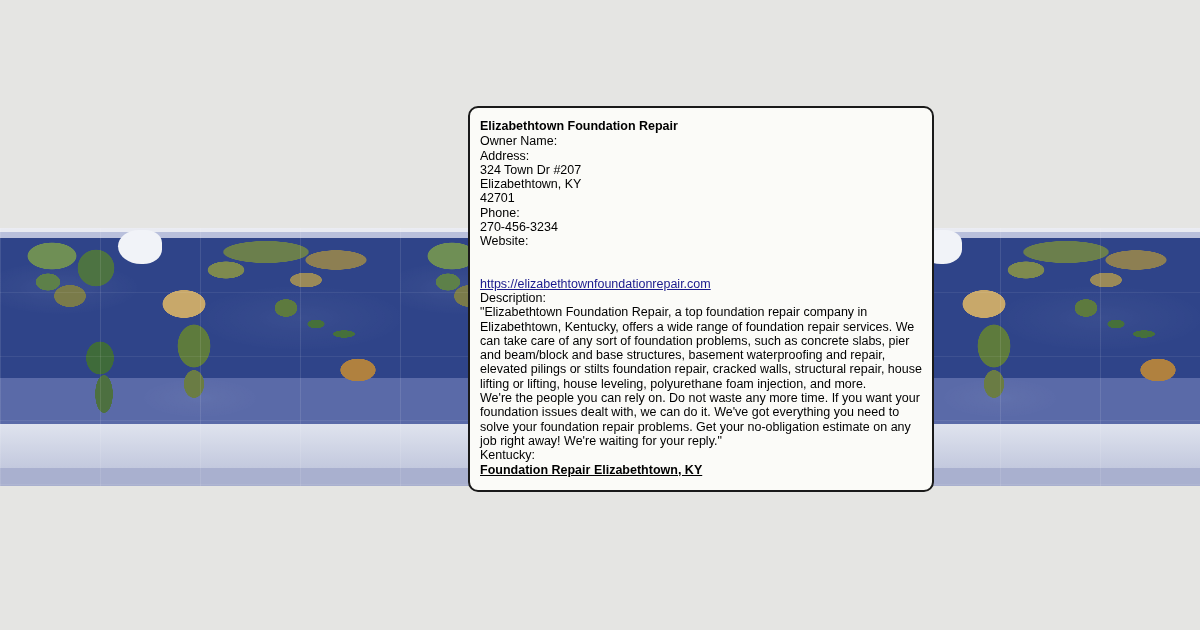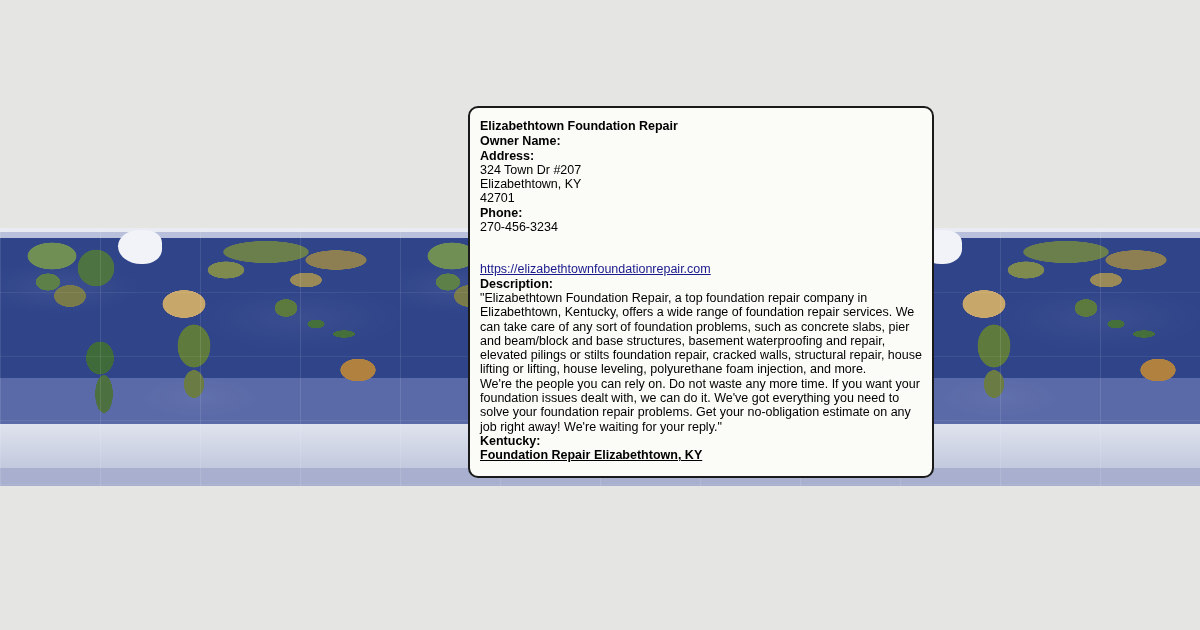--- a/index.html
+++ b/index.html
@@ -160,21 +160,21 @@
     line-height: 14.3px;
     color: #000;
   }
 
   .card-title {
     font-weight: bold;
     margin-bottom: 1px;
   }
 
   .field-label {
-    font-weight: bold;
+    font-weight: normal;
   }
 
   .field-value { }
 
   .link {
     color: #1a1a8c;
     text-decoration: underline;
     cursor: pointer;
     word-break: break-all;
     margin-top: 28px;
@@ -249,20 +249,21 @@
     <div class="field-label">Owner Name:</div>
 
     <div class="field-label">Address:</div>
     <div class="field-value">324 Town Dr #207</div>
     <div class="field-value">Elizabethtown, KY</div>
     <div class="field-value">42701</div>
 
     <div class="field-label">Phone:</div>
     <div class="field-value">270-456-3234</div>
 
+    <div class="field-label">Website:</div>
     <div class="link">https://elizabethtownfoundationrepair.com</div>
 
     <div class="field-label">Description:</div>
     <p class="desc-p">"Elizabethtown Foundation Repair, a top foundation repair company in Elizabethtown, Kentucky, offers a wide range of foundation repair services. We can take care of any sort of foundation problems, such as concrete slabs, pier and beam/block and base structures, basement waterproofing and repair, elevated pilings or stilts foundation repair, cracked walls, structural repair, house lifting or lifting, house leveling, polyurethane foam injection, and more.</p>
     <p class="desc-p">We're the people you can rely on. Do not waste any more time. If you want your foundation issues dealt with, we can do it. We've got everything you need to solve your foundation repair problems. Get your no-obligation estimate on any job right away! We're waiting for your reply."</p>
 
     <div class="field-label">Kentucky:</div>
     <div class="keywords-value">Foundation Repair Elizabethtown, KY</div>
 
   </div>

